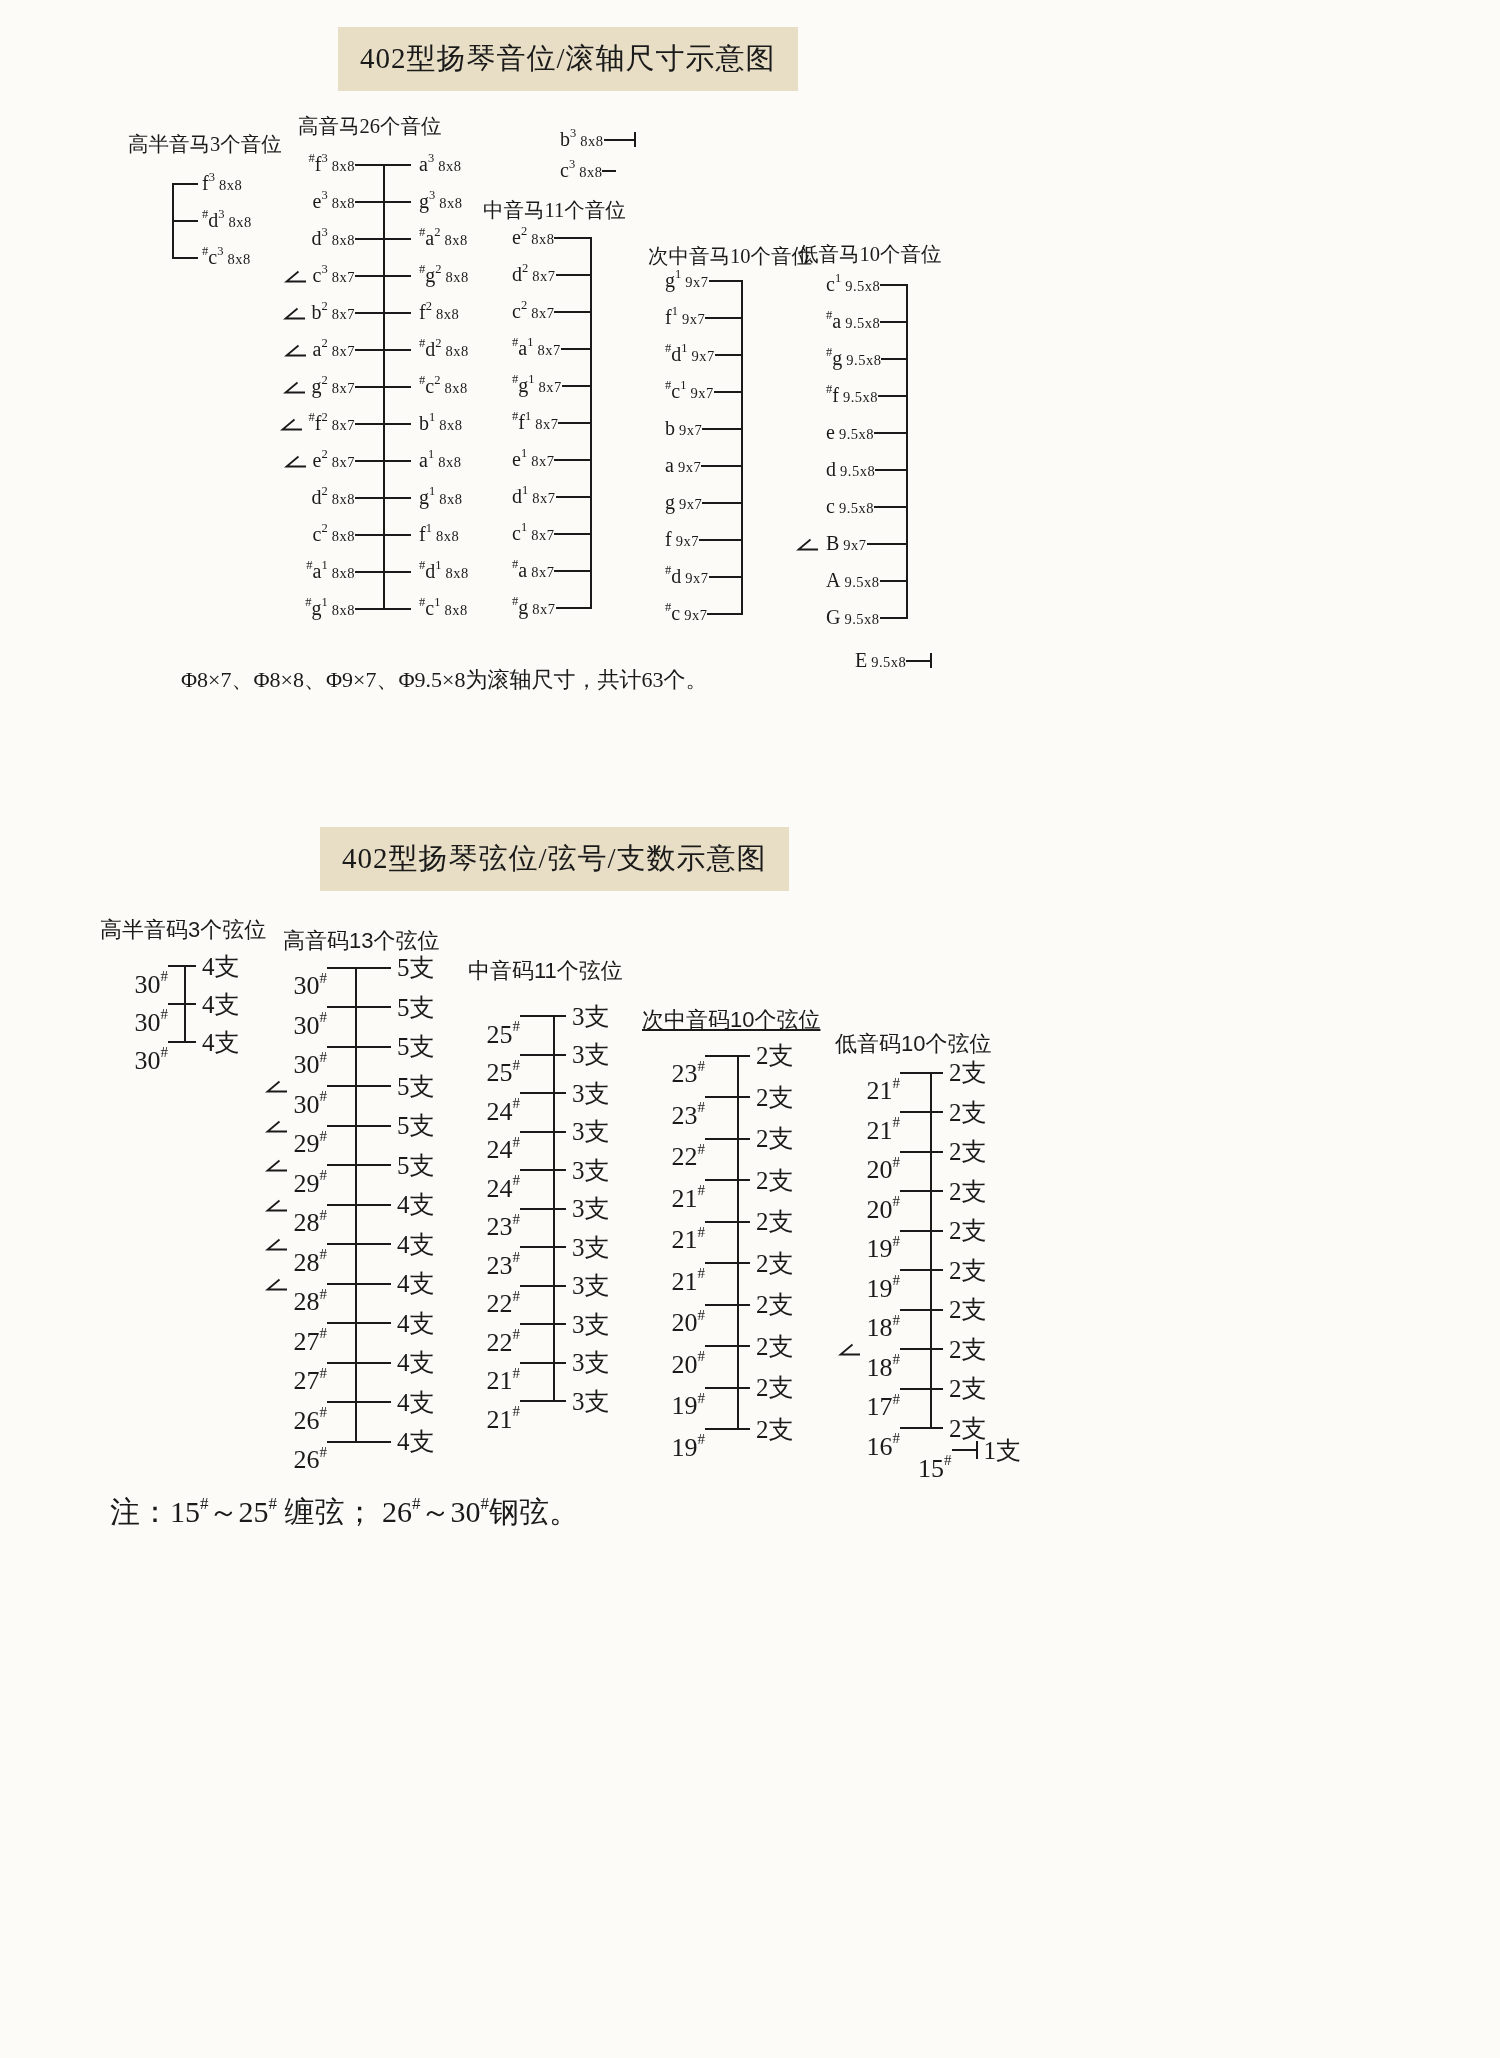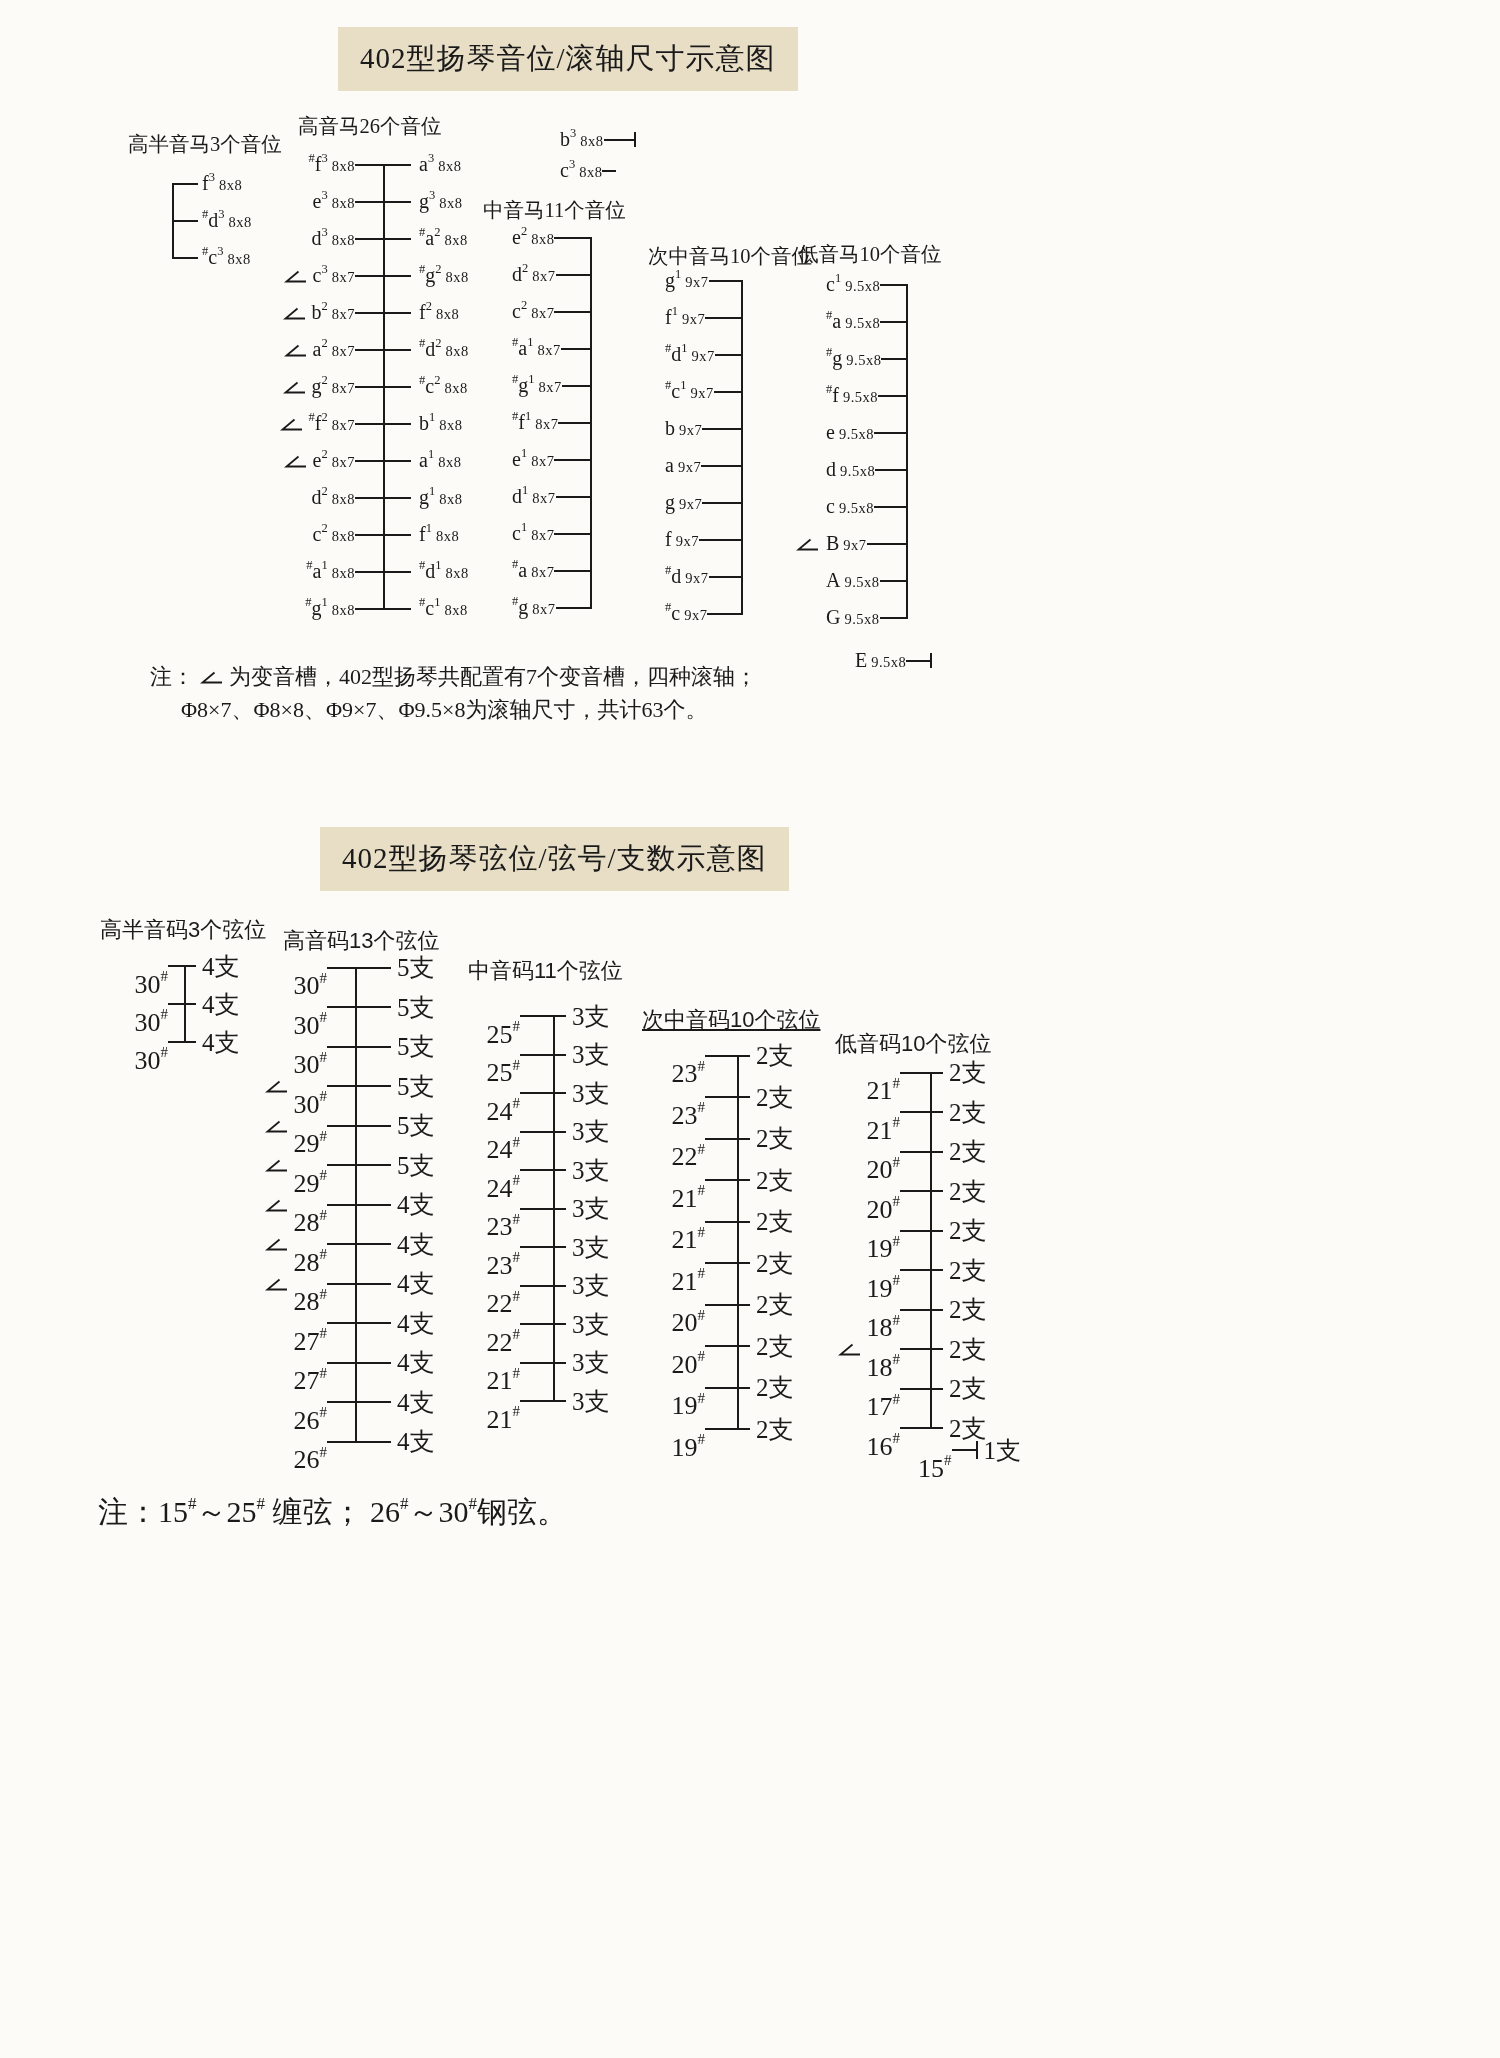--- a/index.html
+++ b/index.html
@@ -77,21 +77,21 @@
 
   #g-bot-tenor{left:655px;top:1035px;--rh:41.5px;--numw:50px;--tlw:32px;--trw:13px;}
   #g-bot-tenor .vline{left:82px;top:20.75px;height:373.5px;}
 
   #g-bot-bass{left:850px;top:1053px;--rh:39.5px;--numw:50px;--tlw:30px;--trw:13px;}
   #g-bot-bass .vline{left:80px;top:19.75px;height:355.5px;}
 
   #g-bot-extra{left:918px;top:1431px;--rh:38px;}
   #g-bot-extra .cap{height:18px;}
 
-  #footnote-bottom{position:absolute;left:98px;top:1492px;font-size:30px;white-space:nowrap;}
+  #footnote-bottom{position:absolute;left:110px;top:1492px;font-size:30px;white-space:nowrap;}
   #footnote-bottom .hash{font-size:17px;}
 </style>
 </head>
 <body>
 
 <div id="page">
 
   <div class="title" id="title1">402型扬琴音位/滚轴尺寸示意图</div>
   <div class="title" id="title2">402型扬琴弦位/弦号/支数示意图</div>
 
@@ -504,23 +504,20 @@
 
   <div class="g" id="g-top-bass-extra">
     <div class="row">
       <span class="note">E<span class="sz">9.5x8</span></span>
       <div class="tick w24"></div>
       <div class="cap"></div>
     </div>
   </div>
 
   <div id="footnote-top">
-    <div class="fline"><span>注：</span><span class="flagph"><svg width="23" height="14" viewBox="0 0 23 14">
-            <path d="M22 12.5 H2.5 L14.5 2.5" fill="none" stroke="#1a1a1a" stroke-width="1.8"></path>
-          </svg></span><span>为变音槽，402型扬琴共配置有7个变音槽，四种滚轴；</span></div>
     <div class="fline l2">Φ8×7、Φ8×8、Φ9×7、Φ9.5×8为滚轴尺寸，共计63个。</div>
   </div>
 
   <div class="blabel" style="left:100px;top:915px;">高半音码3个弦位</div>
   <div class="blabel" style="left:283px;top:926px;">高音码13个弦位</div>
   <div class="blabel" style="left:468px;top:956px;">中音码11个弦位</div>
   <div class="blabel" style="left:642px;top:1005px;text-decoration:underline;">次中音码10个弦位</div>
   <div class="blabel" style="left:835px;top:1029px;">低音码10个弦位</div>
 
   <div class="g" id="g-bot-semitone">

